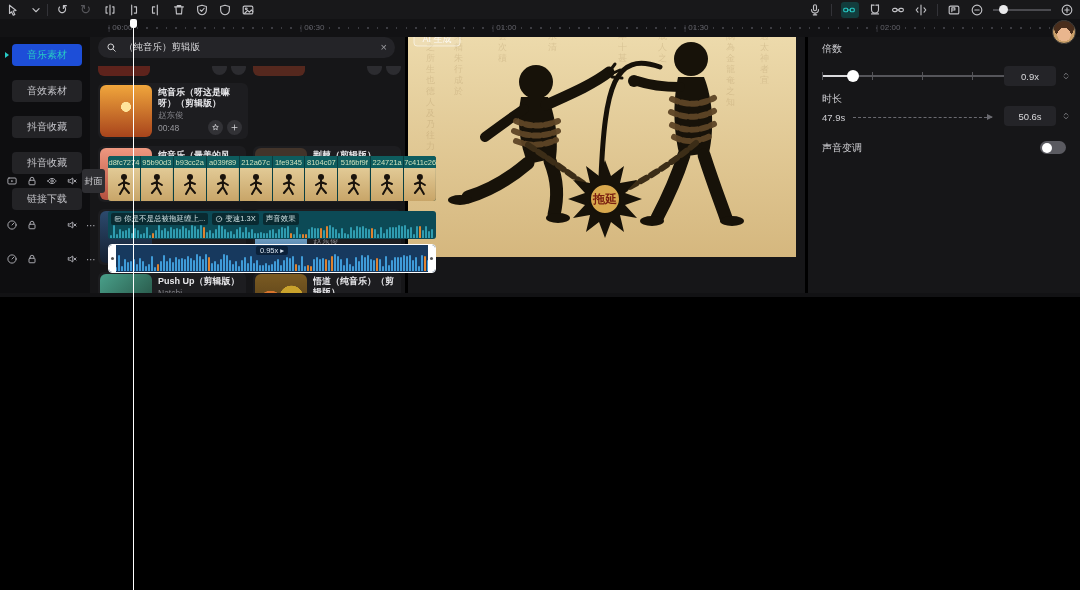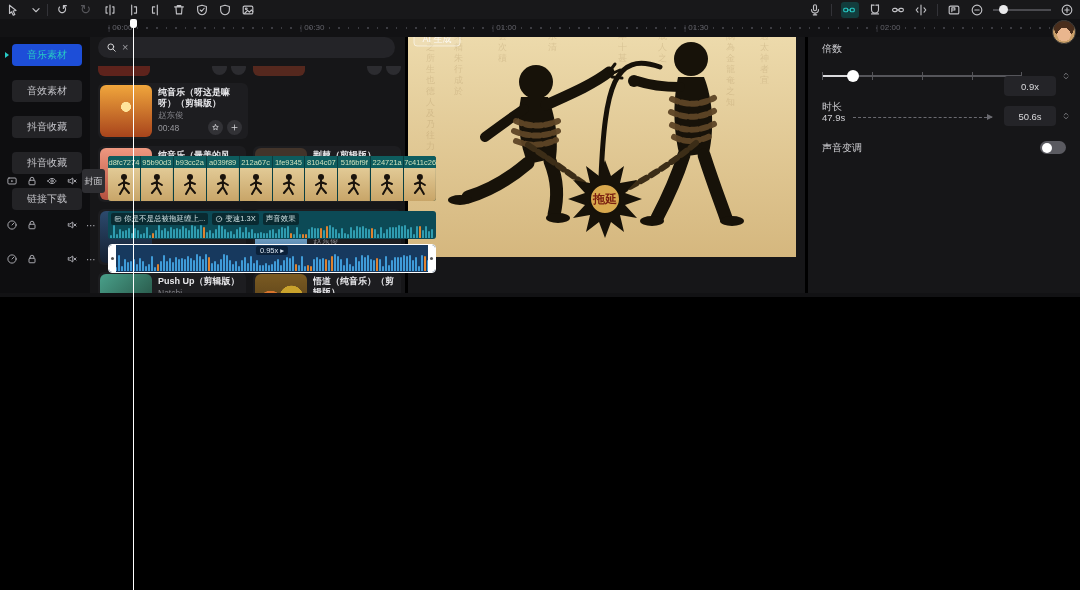--- a/index.html
+++ b/index.html
@@ -380,20 +380,21 @@
       <div class="sb-item">
           <span>链接下载</span>
         </div>
     </div>
 
     <div id="music-content">
       <div id="search-bar">
         <svg class="ic" width="11" height="11">
             <use href="#i-search"></use>
           </svg>
+        <input value="（纯音乐）剪辑版" style="">
         <span id="search-clear">×</span>
       </div>
 
       <div id="cards">
         <div class="partial-row">
           <div class="p-cell">
               <div class="p-thumb pt1"></div>
               <div class="p-acts">
                 <i></i>
                 <i></i>
@@ -633,28 +634,28 @@
     <div id="mult-slider">
       <div class="track"></div>
         <div class="fill"></div>
       <div class="tick" style="left:0"></div>
         <div class="tick" style="left:50px"></div>
         <div class="tick" style="left:100px"></div>
         <div class="tick" style="left:150px"></div>
         <div class="tick" style="left:199px"></div>
       <div class="knob"></div>
     </div>
-    <div class="value-box" style="top:76px">0.9x</div>
+    <div class="value-box" style="top:66px">0.9x</div>
     <div class="stepper" style="top:66px">
         <svg class="ic">
           <use href="#i-stepper"></use>
         </svg>
       </div>
 
-    <span class="insp-label" style="top:100px">时长</span>
+    <span class="insp-label" style="top:92px">时长</span>
     <div id="dur-row">
       <span id="dur-cur">47.9s</span>
       <span id="dur-arrow"></span>
     </div>
     <div class="value-box" style="top:106px">50.6s</div>
     <div class="stepper" style="top:106px">
         <svg class="ic">
           <use href="#i-stepper"></use>
         </svg>
       </div>

